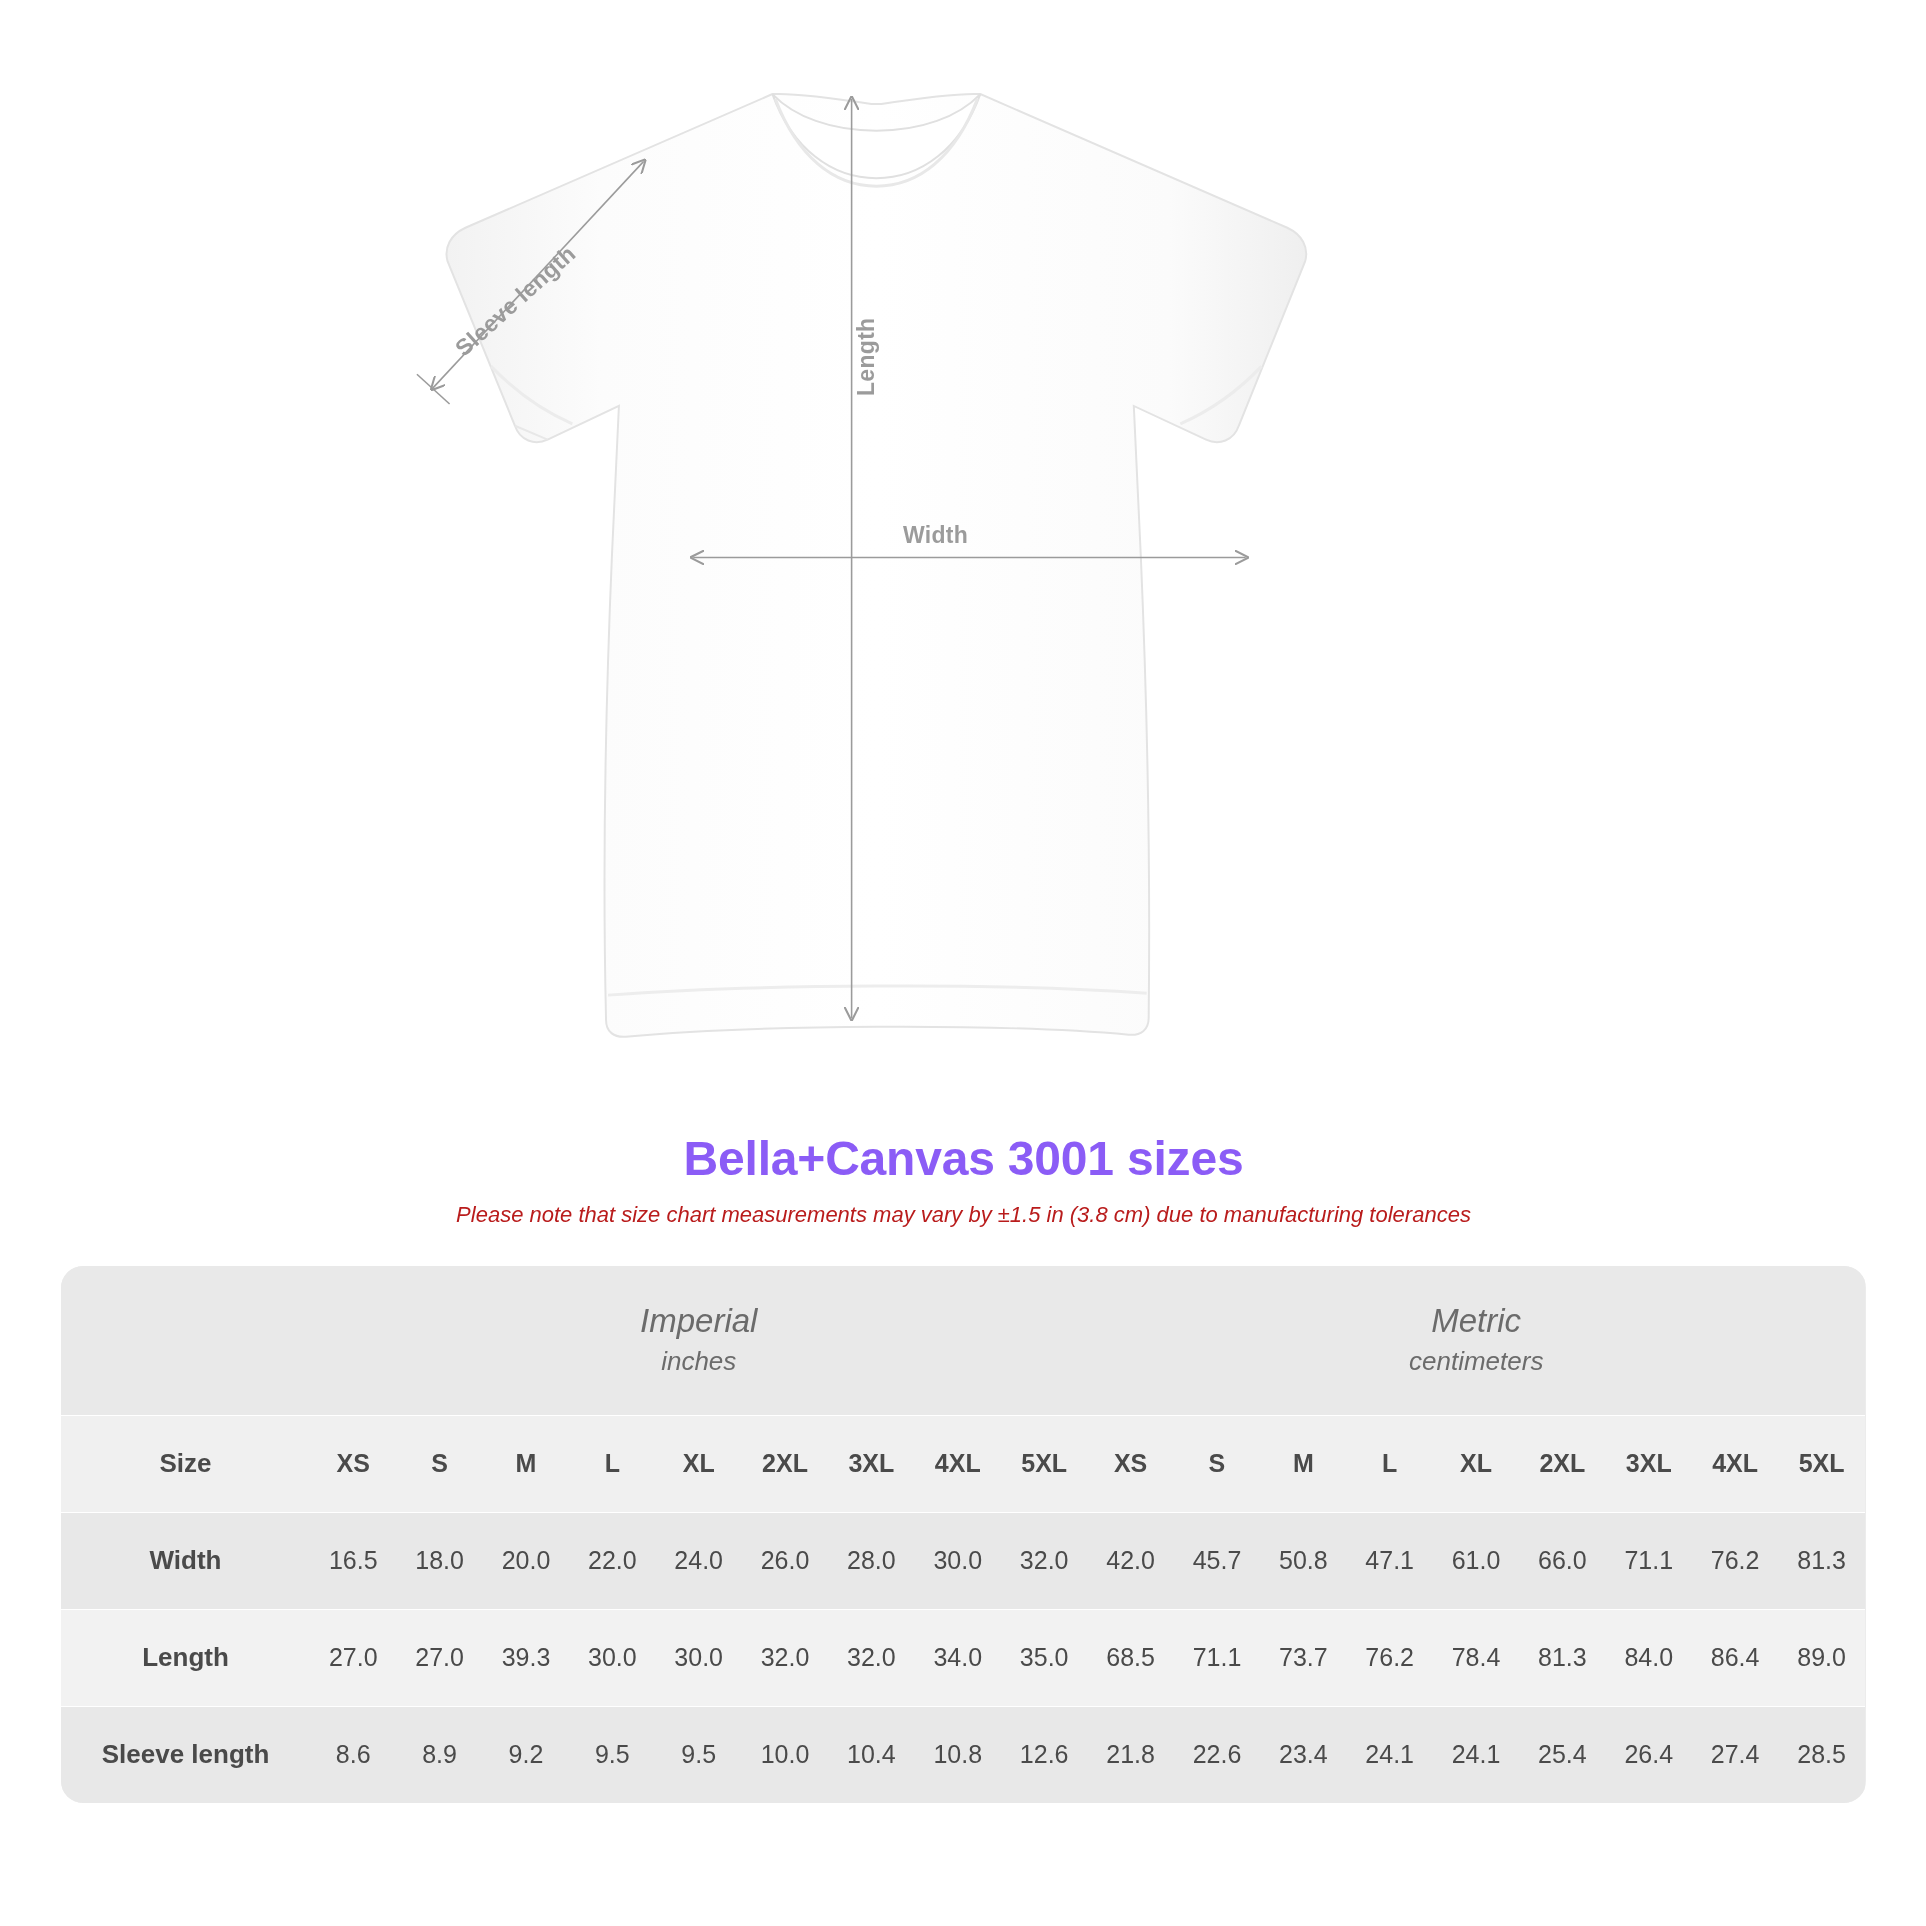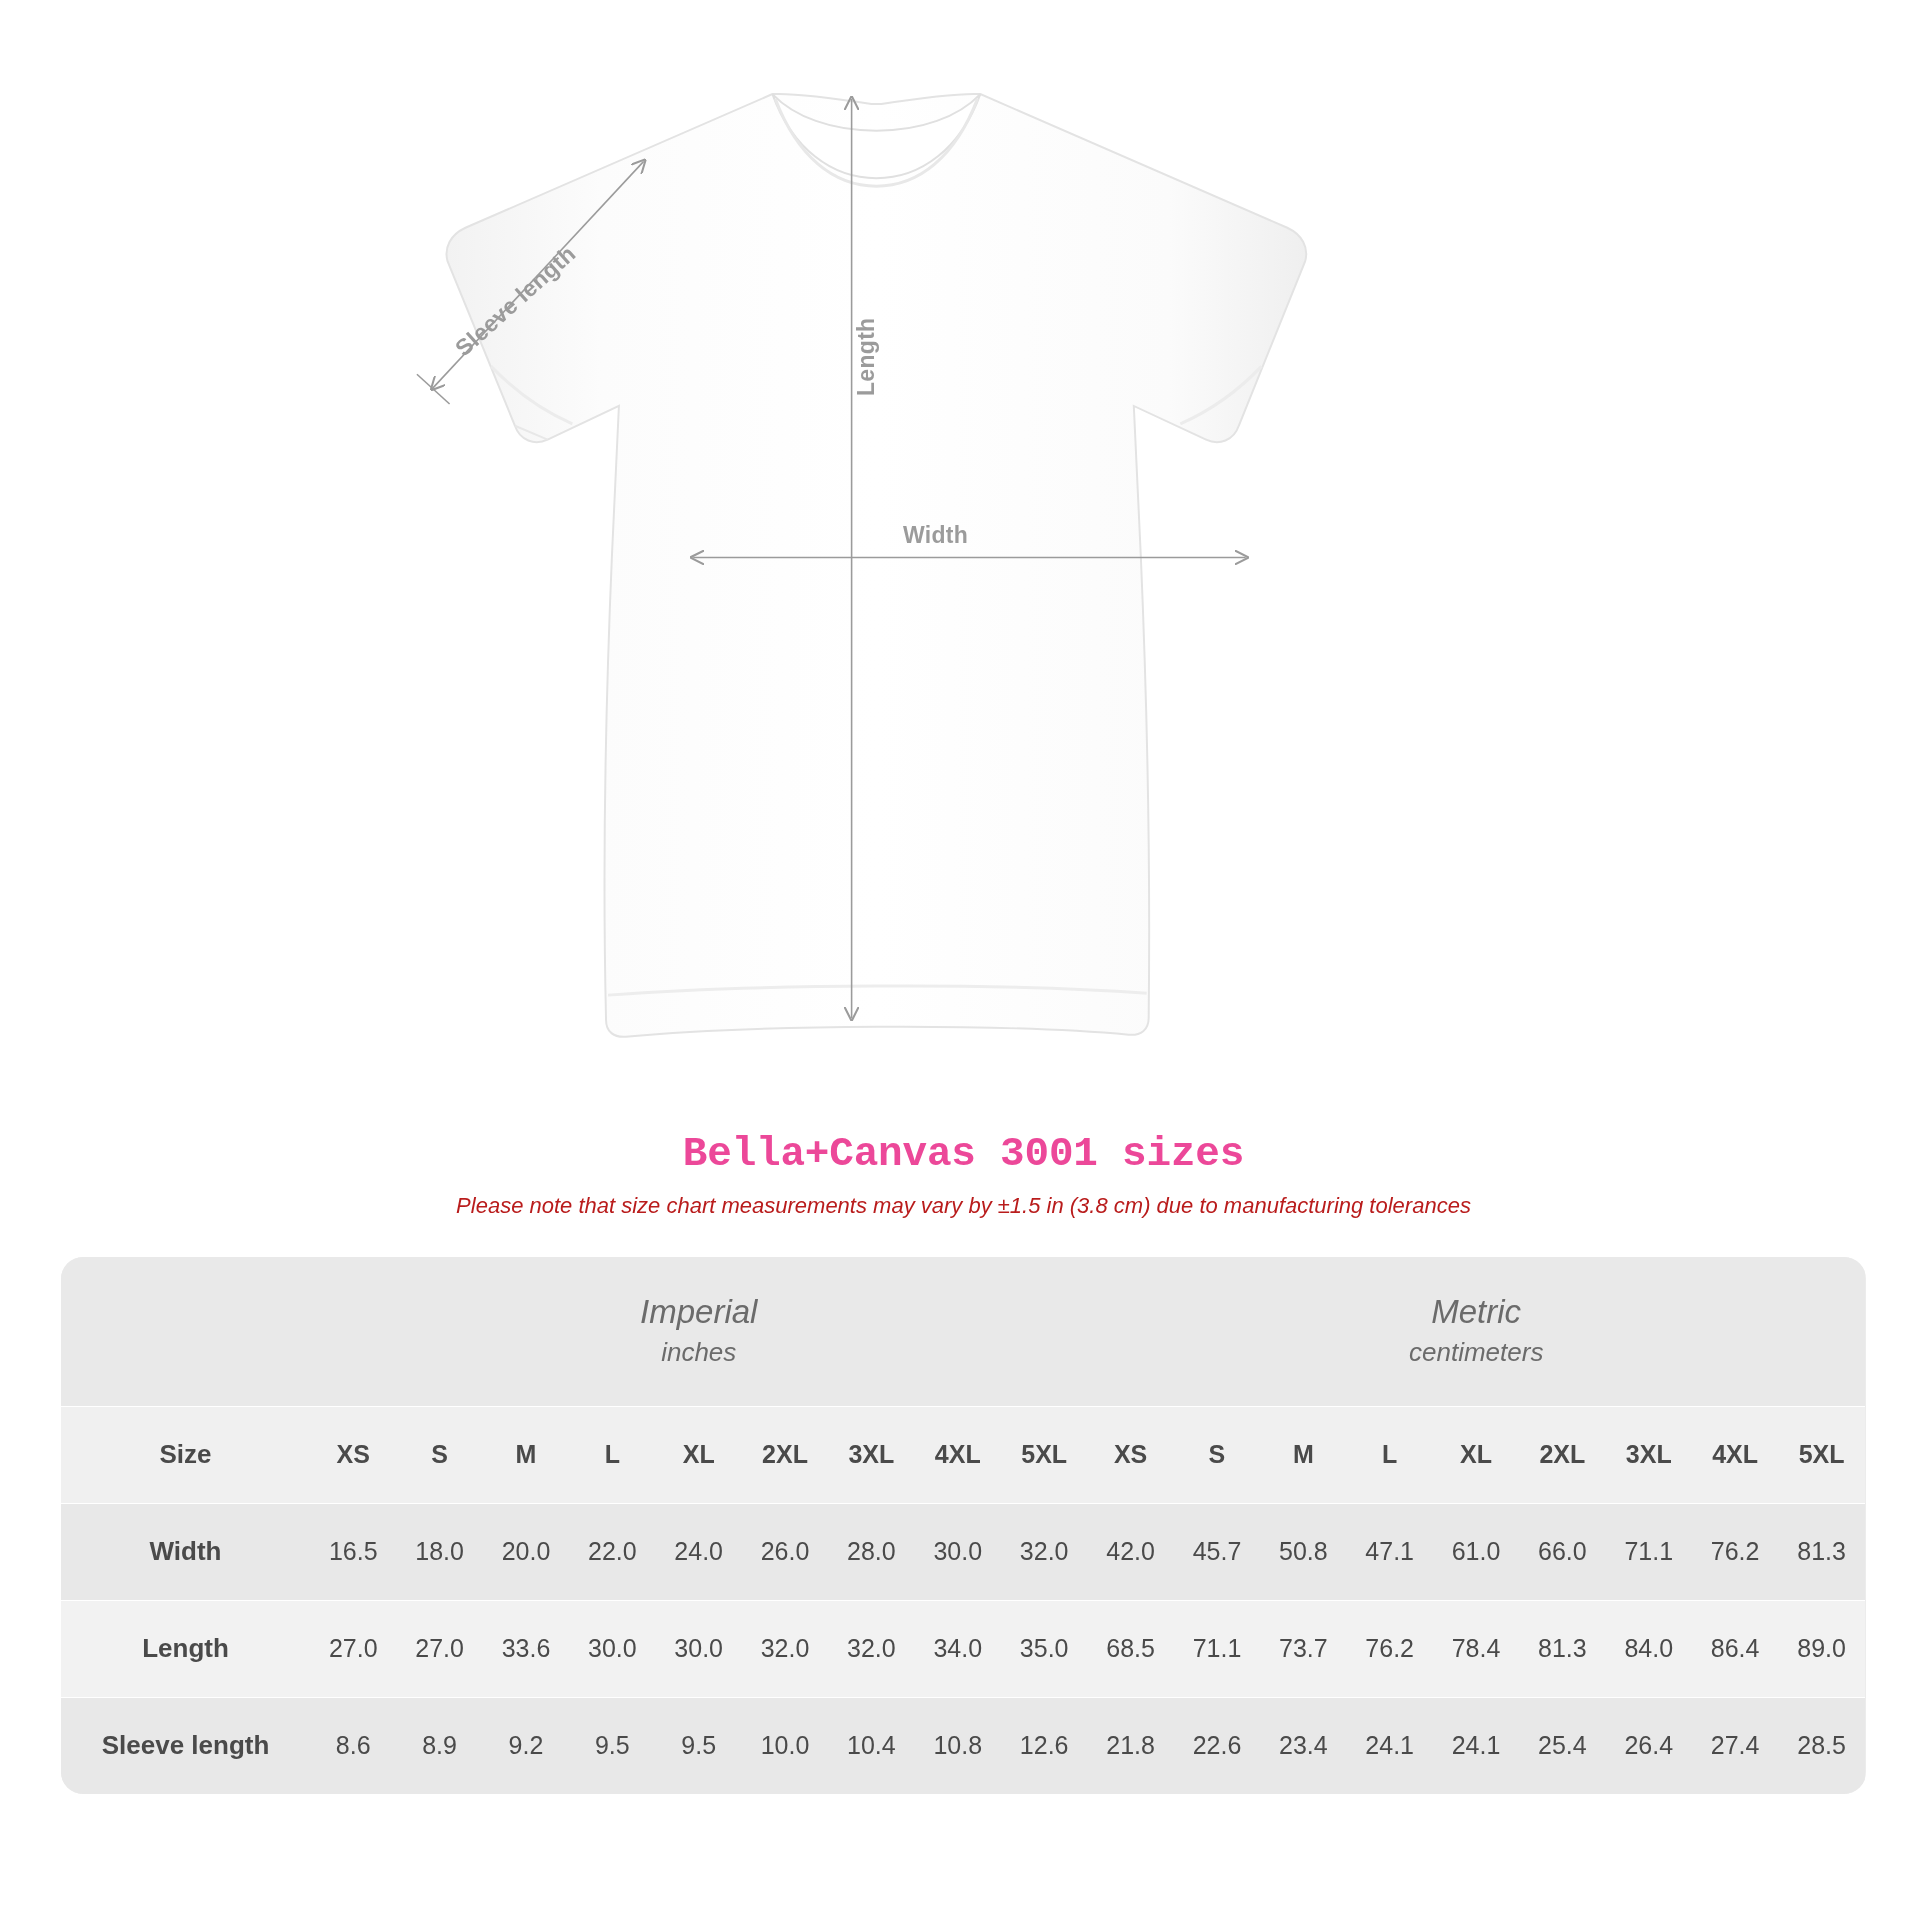--- a/index.html
+++ b/index.html
@@ -50,25 +50,24 @@
     transform: rotate(-42deg);
     transform-origin: left top;
   }
 
   
   .title-block {
     text-align: center;
     margin-top: 22px;
   }
   .chart-title {
-    font-size: 41px;
+    font-size: 48px;
     font-weight: bold;
-    color: #ec4899;
+    color: #8b5cf6;
     letter-spacing: -0.2px;
-    font-family: Liberation Mono, monospace;
   }
   .chart-note {
     margin-top: 16px;
     font-size: 22px;
     font-style: italic;
     color: #b91c1c;
   }
 
   
   .table-wrap {
@@ -280,21 +279,21 @@
           <td class="sep hsep">66.0</td>
           <td class="sep hsep">71.1</td>
           <td class="sep hsep">76.2</td>
           <td class="sep hsep">81.3</td>
         </tr>
 
         <tr class="data-row row-b">
           <td class="rowlabel hsep">Length</td>
           <td class="sep hsep">27.0</td>
           <td class="sep hsep">27.0</td>
-          <td class="sep hsep">33.6</td>
+          <td class="sep hsep">39.3</td>
           <td class="sep hsep">30.0</td>
           <td class="sep hsep">30.0</td>
           <td class="sep hsep">32.0</td>
           <td class="sep hsep">32.0</td>
           <td class="sep hsep">34.0</td>
           <td class="sep hsep">35.0</td>
           <td class="thick-sep hsep">68.5</td>
           <td class="sep hsep">71.1</td>
           <td class="sep hsep">73.7</td>
           <td class="sep hsep">76.2</td>

